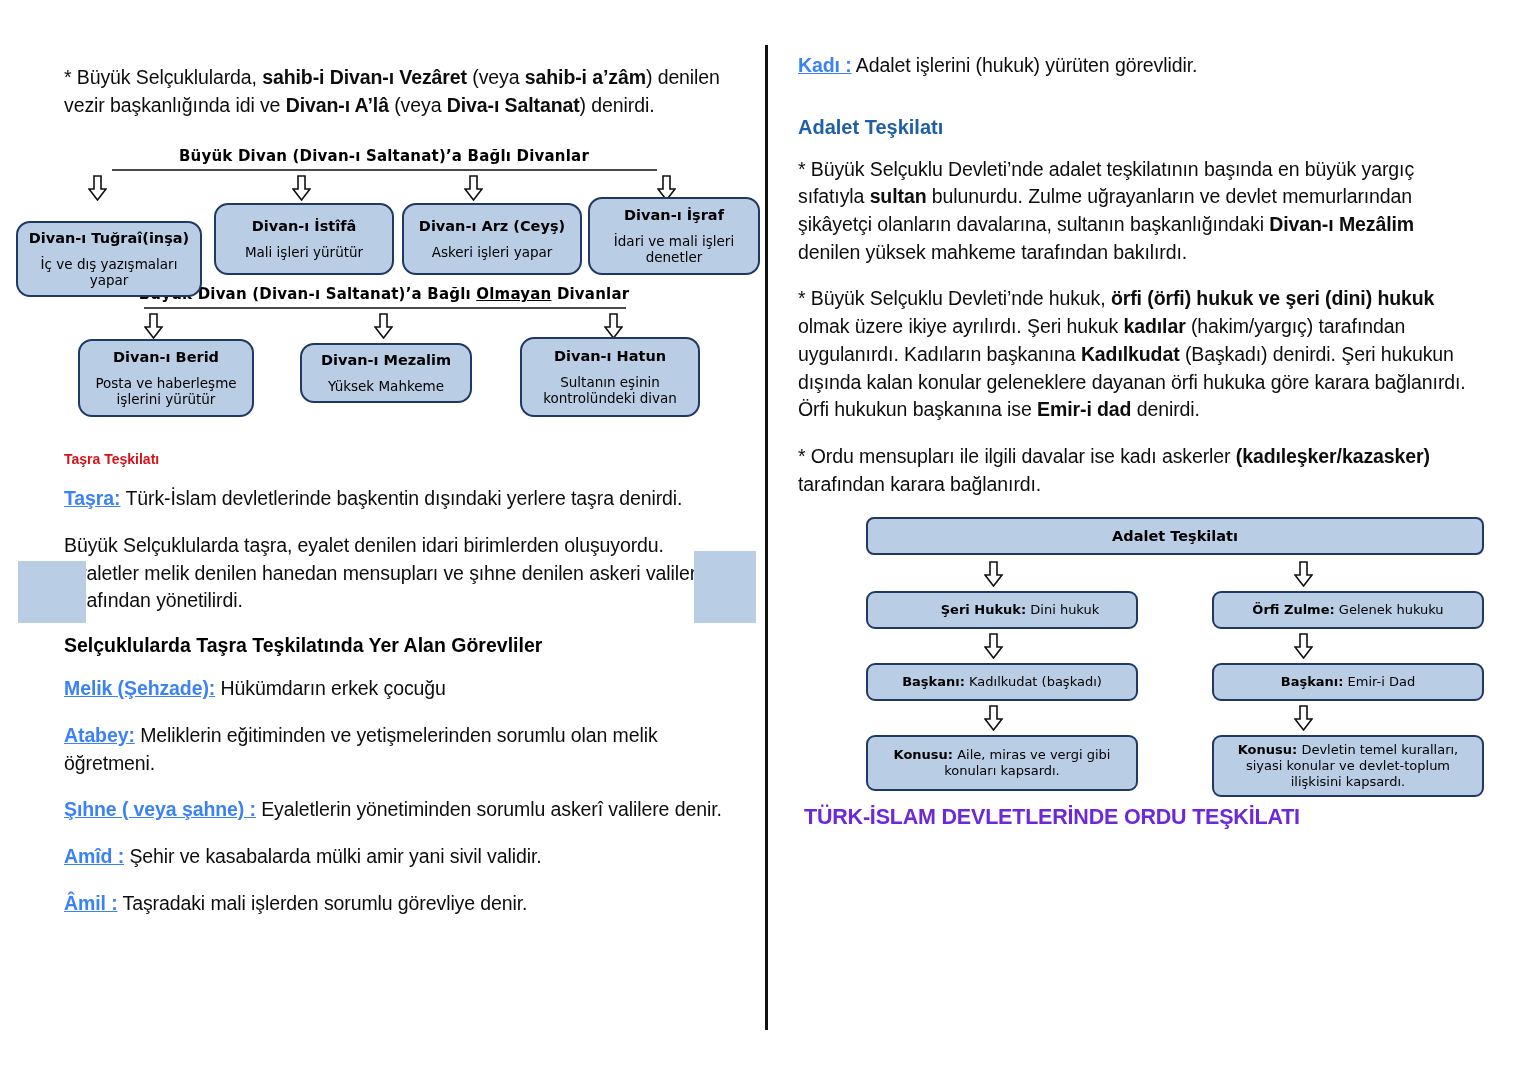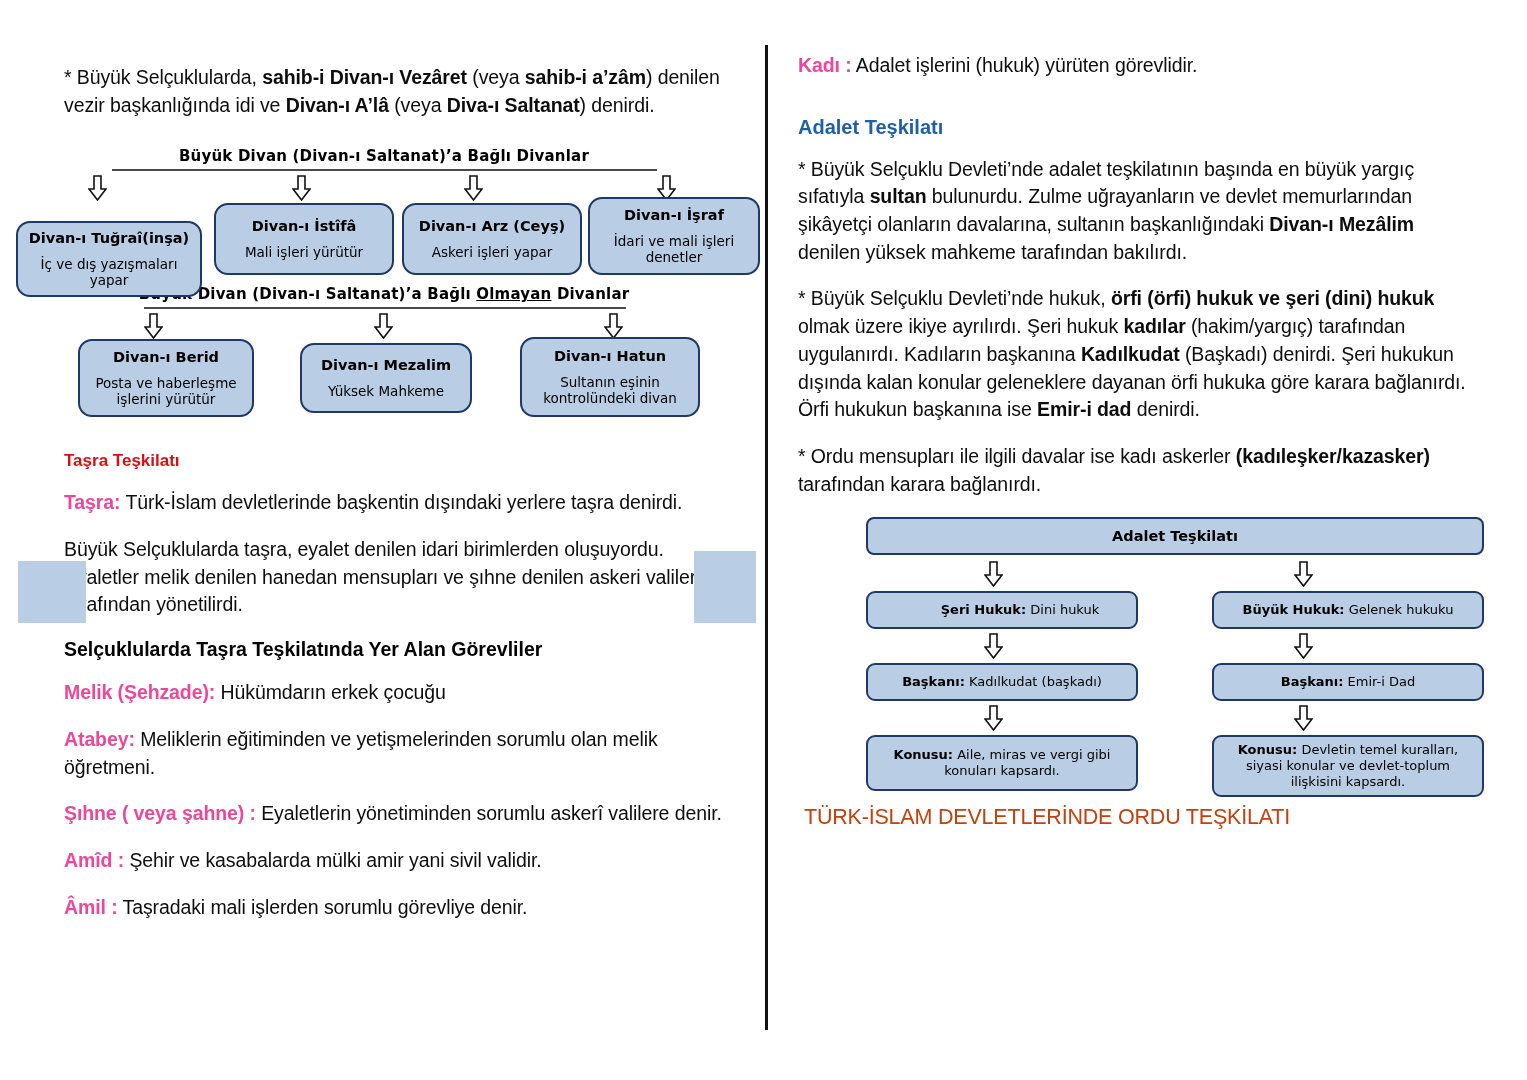--- a/index.html
+++ b/index.html
@@ -44,29 +44,29 @@
 
   
   p.para {
     font-size: 19.5px;
     line-height: 1.42;
     margin: 0 0 19px 0;
     color: #0d0d0d;
     letter-spacing: -0.1px;
   }
 
-  .red   { color: #ec4899; font-weight: bold; }
-  .redhead { color: #d61016; font-weight: bold; font-size: 17px; }
+  .red   { color: #3b82f6; font-weight: bold; text-decoration: underline; }
+  .redhead { color: #d61016; font-weight: bold; font-size: 14px; }
   .bluehead {
     color: #1f5fa8; font-weight: bold; font-size: 20px;
     margin: 0 0 17px 0;
   }
   .blackhead { font-weight: bold; font-size: 19.5px; margin: 0 0 18px 0; }
   .magenta-head {
-    color: #c2410c; font-weight: normal; font-size: 21.5px;
+    color: #6d28d9; font-weight: bold; font-size: 21.5px;
     letter-spacing: -0.2px;
     margin: 6px 0 0 0;
   }
 
   
   .divan-diagram {
     position: relative;
     width: 760px;
     height: 300px;
     margin: 22px 0 10px 0;
@@ -223,21 +223,21 @@
             <path d="M6 1 H13 V14 H18 L9.5 25 L1 14 H6 Z" fill="#fff" stroke="#111" stroke-width="1.6"></path>
           </svg>
         <svg class="arrow" style="left:600px; top:172px;" viewBox="0 0 19 26">
             <path d="M6 1 H13 V14 H18 L9.5 25 L1 14 H6 Z" fill="#fff" stroke="#111" stroke-width="1.6"></path>
           </svg>
 
         <div class="dbox" style="left:74px;  top:198px; width:176px; height:78px;">
           <div class="t">Divan-ı Berid</div>
           <div class="d">Posta ve haberleşme işlerini yürütür</div>
         </div>
-        <div class="dbox" style="left:296px; top:202px; width:172px; height:70px;">
+        <div class="dbox" style="left:296px; top:202px; width:172px; height:60px;">
           <div class="t">Divan-ı Mezalim</div>
           <div class="d">Yüksek Mahkeme</div>
         </div>
         <div class="dbox" style="left:516px; top:196px; width:180px; height:80px;">
           <div class="t">Divan-ı Hatun</div>
           <div class="d">Sultanın eşinin kontrolündeki divan</div>
         </div>
       </div>
 
       <p class="redhead" style="margin:0 0 18px 0;">Taşra Teşkilatı</p>
@@ -290,21 +290,21 @@
             <path d="M6 1 H13 V14 H18 L9.5 25 L1 14 H6 Z" fill="#fff" stroke="#111" stroke-width="1.6"></path>
           </svg>
         <svg class="arrow" style="left:444px; top:44px;" viewBox="0 0 19 26">
             <path d="M6 1 H13 V14 H18 L9.5 25 L1 14 H6 Z" fill="#fff" stroke="#111" stroke-width="1.6"></path>
           </svg>
 
         <div class="abox" style="left:16px; top:74px; width:272px; height:38px;padding-left:44px;">
           <span><span class="lbl">Şeri Hukuk:</span><span> Dini hukuk</span></span>
         </div>
         <div class="abox" style="left:362px; top:74px; width:272px; height:38px;">
-          <span><span class="lbl">Büyük Hukuk:</span><span> Gelenek hukuku</span></span>
+          <span><span class="lbl">Örfi Zulme:</span><span> Gelenek hukuku</span></span>
         </div>
 
         <svg class="arrow" style="left:134px; top:116px;" viewBox="0 0 19 26">
             <path d="M6 1 H13 V14 H18 L9.5 25 L1 14 H6 Z" fill="#fff" stroke="#111" stroke-width="1.6"></path>
           </svg>
         <svg class="arrow" style="left:444px; top:116px;" viewBox="0 0 19 26">
             <path d="M6 1 H13 V14 H18 L9.5 25 L1 14 H6 Z" fill="#fff" stroke="#111" stroke-width="1.6"></path>
           </svg>
 
         <div class="abox" style="left:16px; top:146px; width:272px; height:38px;">

